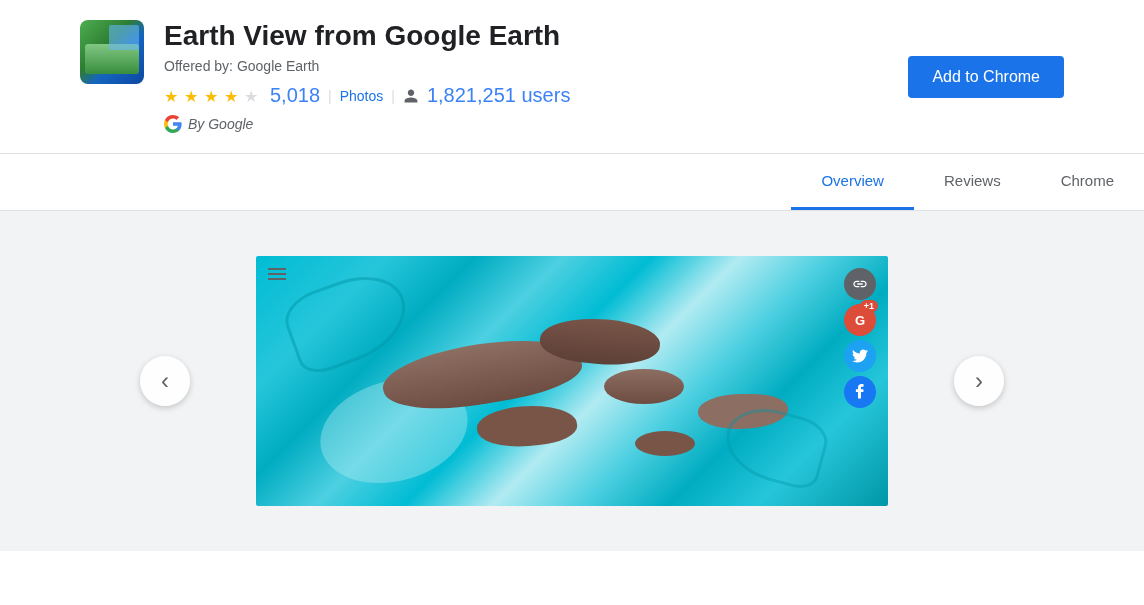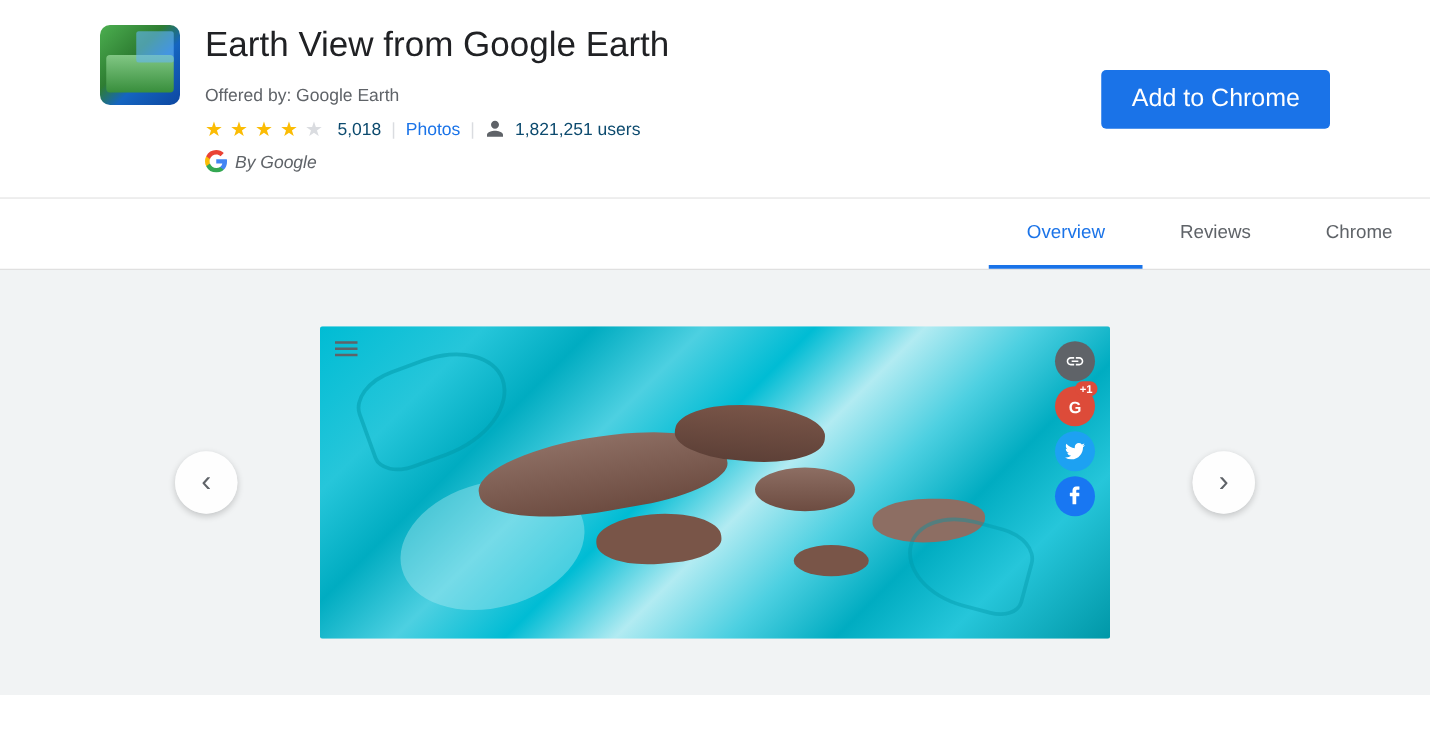--- a/index.html
+++ b/index.html
@@ -47,23 +47,23 @@
       background: #64b5f6;
       border-radius: 2px;
       opacity: 0.6;
     }
 
     .app-info {
       flex: 1;
     }
     .app-title {
       font-size: 28px;
-      font-weight: 400;
+      font-weight: 700;
       color: #202124;
-      margin-bottom: 16px;
+      margin-bottom: 6px;
     }
     .offered-by {
       font-size: 14px;
       color: #5f6368;
       margin-bottom: 10px;
     }
     .ratings-row {
       display: flex;
       align-items: center;
       gap: 8px;
@@ -86,22 +86,22 @@
     .star-half {
       color: #fbbc04;
       font-size: 16px;
       position: relative;
     }
     .star-empty {
       color: #dadce0;
       font-size: 16px;
     }
     .rating-count {
-      font-size: 14px;
-      color: #0c4a6e;
+      font-size: 20px;
+      color: #3b82f6;
     }
     .separator {
       color: #dadce0;
       font-size: 14px;
     }
     .photos-link {
       font-size: 14px;
       color: #1a73e8;
       text-decoration: none;
       cursor: pointer;
@@ -126,21 +126,21 @@
       color: #5f6368;
       font-style: italic;
     }
 
     .add-to-chrome-btn {
       background: #1a73e8;
       color: #fff;
       border: none;
       border-radius: 4px;
       padding: 12px 24px;
-      font-size: 20px;
+      font-size: 16px;
       font-weight: 500;
       cursor: pointer;
       white-space: nowrap;
       align-self: center;
     }
 
     
     .tabs-container {
       background: #fff;
       border-bottom: 1px solid #e0e0e0;

